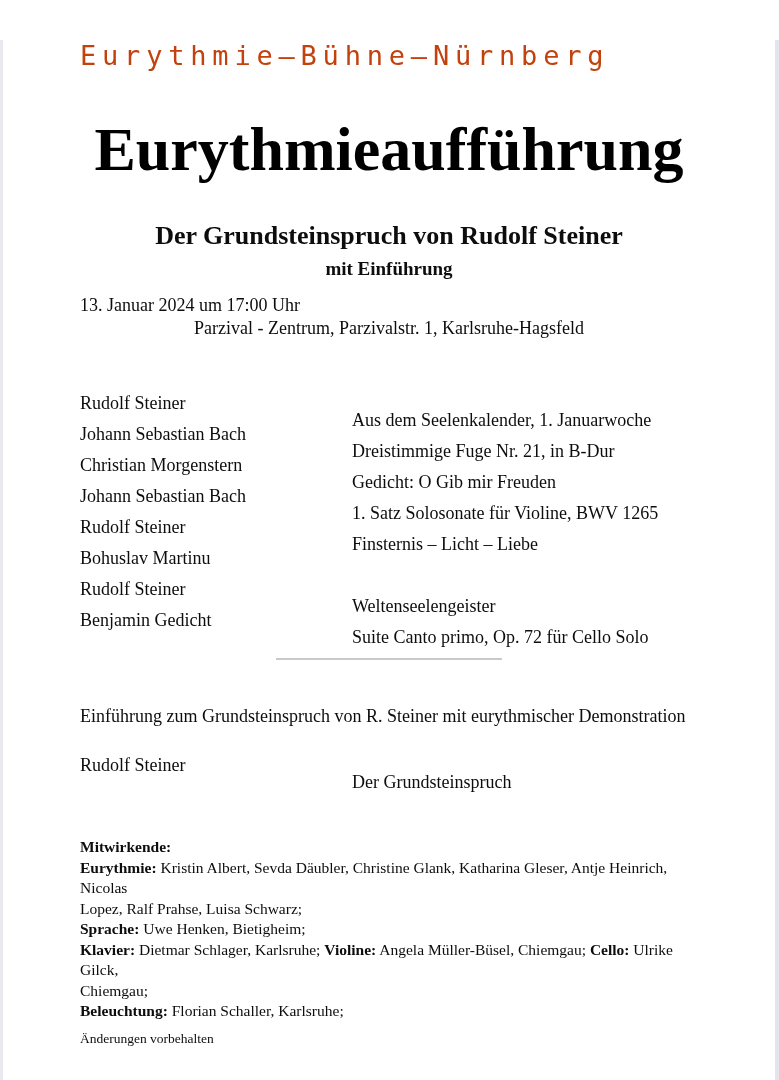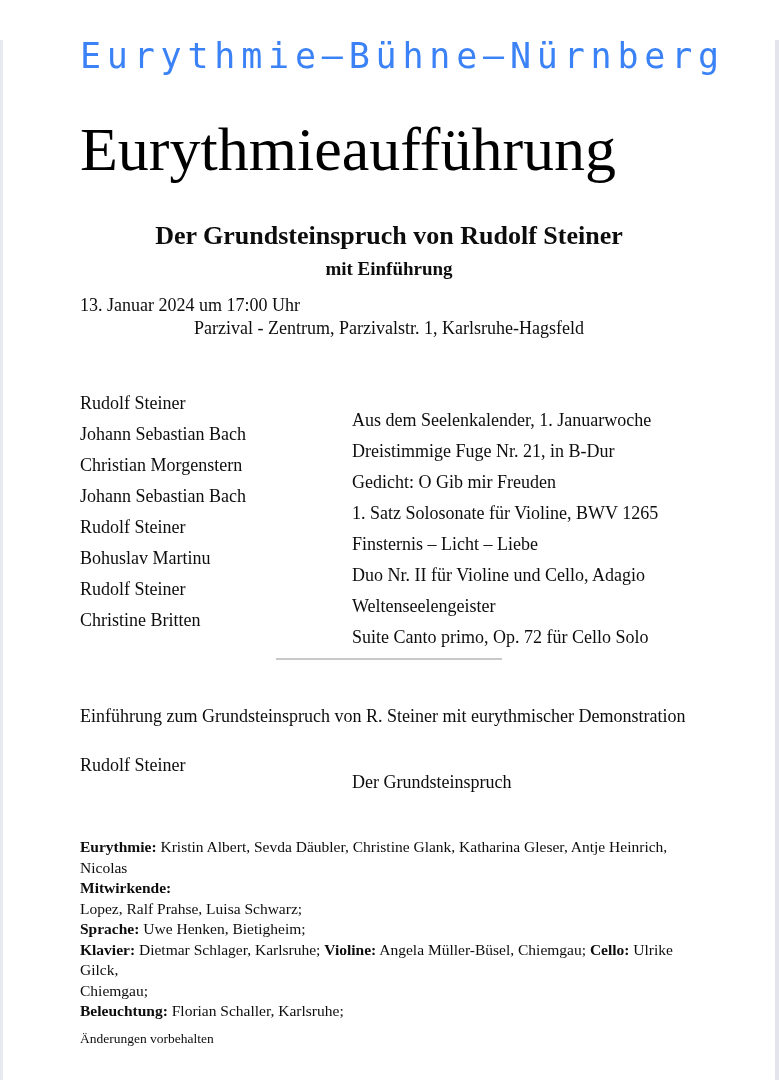--- a/index.html
+++ b/index.html
@@ -14,31 +14,32 @@
     border-left:3px solid #e9e9f0;
     border-right:4px solid #e4e4ec;
     border-bottom:3px solid #dadada;
     padding:0 77px;
     background:#ffffff;
   }
   .logo {
     margin-top:40px;
     font-family:"DejaVu Sans Mono", monospace;
     font-weight:300;
-    font-size:35px;
+    font-size:27px;
     line-height:32px;
     letter-spacing:5.8px;
     white-space:nowrap;
-    color:#3b82f6;
+    color:#c2410c;
   }
   .title {
     margin-top:42px;
     font-size:62px;
     line-height:70px;
-    font-weight:normal;
+    font-weight:bold;
+    text-align:center;
     white-space:nowrap;
     color:#000000;
   }
   .subtitle {
     margin-top:36px;
     font-size:26px;
     line-height:32px;
     font-weight:bold;
     text-align:center;
   }
@@ -126,46 +127,45 @@
       <div class="prow">
         <span class="author">Johann Sebastian Bach</span>
         <span class="work">1. Satz Solosonate für Violine, BWV 1265</span>
       </div>
       <div class="prow">
         <span class="author">Rudolf Steiner</span>
         <span class="work">Finsternis – Licht – Liebe</span>
       </div>
       <div class="prow">
         <span class="author">Bohuslav Martinu</span>
-        <span class="work">Duo Nr. II für Violine und Cello, Adagio</span>
       </div>
       <div class="prow">
         <span class="author">Rudolf Steiner</span>
         <span class="work">Weltenseelengeister</span>
       </div>
       <div class="prow">
-        <span class="author">Christine Britten</span>
+        <span class="author">Benjamin Gedicht</span>
         <span class="work">Suite Canto primo, Op. 72 für Cello Solo</span>
       </div>
     </div>
 
   <div class="divider"></div>
 
   <div class="intro">Einführung zum Grundsteinspruch von R. Steiner mit eurythmischer Demonstration</div>
 
   <div class="program final-block">
     <div class="prow">
       <span class="author">Rudolf Steiner</span>
       <span class="work">Der Grundsteinspruch</span>
     </div>
   </div>
 
   <div class="credits">
+      <div class="credits-line"><span class="cl-label">Mitwirkende:</span></div>
       <div class="credits-line"><span class="cl-label">Eurythmie:</span><span> Kristin Albert, Sevda Däubler, Christine Glank, Katharina Gleser, Antje Heinrich, Nicolas</span></div>
-      <div class="credits-line"><span class="cl-label">Mitwirkende:</span></div>
       <div class="credits-line"><span>Lopez, Ralf Prahse, Luisa Schwarz;</span></div>
       <div class="credits-line"><span class="cl-label">Sprache:</span><span> Uwe Henken, Bietigheim;</span></div>
       <div class="credits-line"><span class="cl-label">Klavier:</span><span> Dietmar Schlager, Karlsruhe; </span><span class="cl-label">Violine:</span><span> Angela Müller-Büsel, Chiemgau; </span><span class="cl-label">Cello:</span><span> Ulrike Gilck,</span></div>
       <div class="credits-line"><span>Chiemgau;</span></div>
       <div class="credits-line"><span class="cl-label">Beleuchtung:</span><span> Florian Schaller, Karlsruhe;</span></div>
     </div>
 
   <div class="footer">Änderungen vorbehalten</div>
 
 </div>

